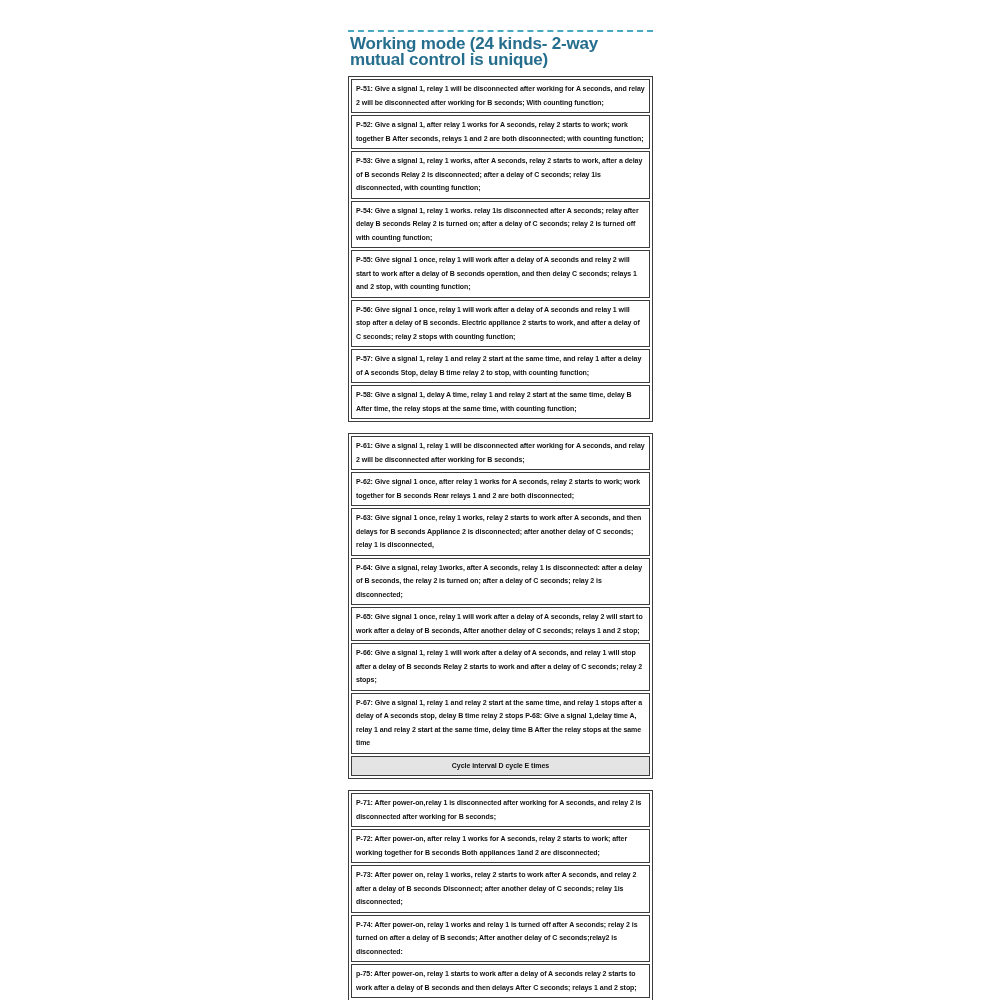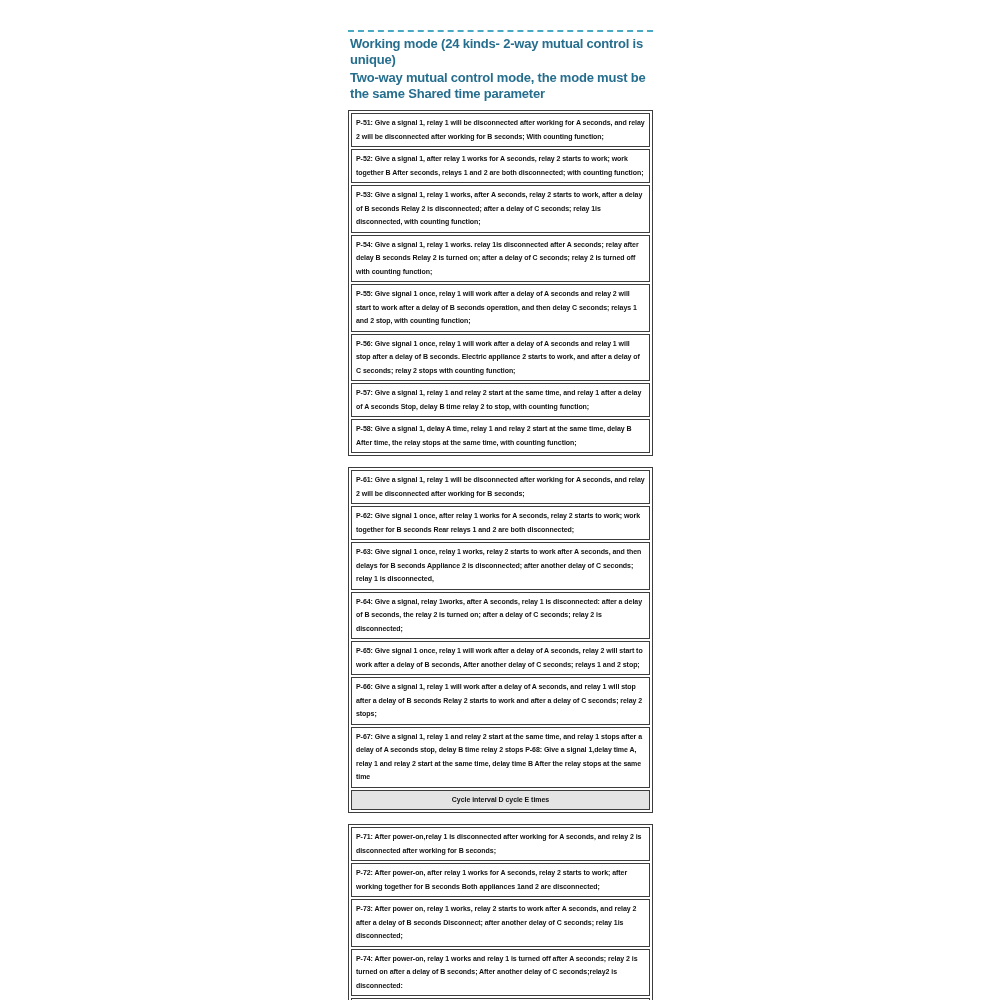--- a/index.html
+++ b/index.html
@@ -14,21 +14,21 @@
     position: absolute;
     left: 348px;
     top: 30px;
     width: 305px;
   }
   .heading {
     border-top: 2px dashed #49a9c3;
     padding: 4px 2px 6px 2px;
     color: #266e8e;
     font-weight: bold;
-    font-size: 13px;
+    font-size: 17px;
     line-height: 16px;
     letter-spacing: -0.2px;
   }
   .heading p {
     margin: 0 0 2px 0;
   }
   table.mode-table {
     width: 305px;
     border: 1px solid #3c3c3c;
     border-collapse: separate;
@@ -50,21 +50,20 @@
     background: #e4e4e4;
     text-align: center;
   }
 </style>
 </head>
 <body>
 
 <div class="page">
   <div class="heading">
     <p>Working mode (24 kinds- 2-way mutual control is unique)</p>
-    <p>Two-way mutual control mode, the mode must be the same Shared time parameter</p>
   </div>
 
   <table class="mode-table">
     <tbody>
         <tr>
           <td class="">P-51: Give a signal 1, relay 1 will be disconnected after working for A seconds, and relay 2 will be disconnected after working for B seconds; With counting function;</td>
         </tr>
         <tr>
           <td class="">P-52: Give a signal 1, after relay 1 works for A seconds, relay 2 starts to work; work together B After seconds, relays 1 and 2 are both disconnected; with counting function;</td>
         </tr>

